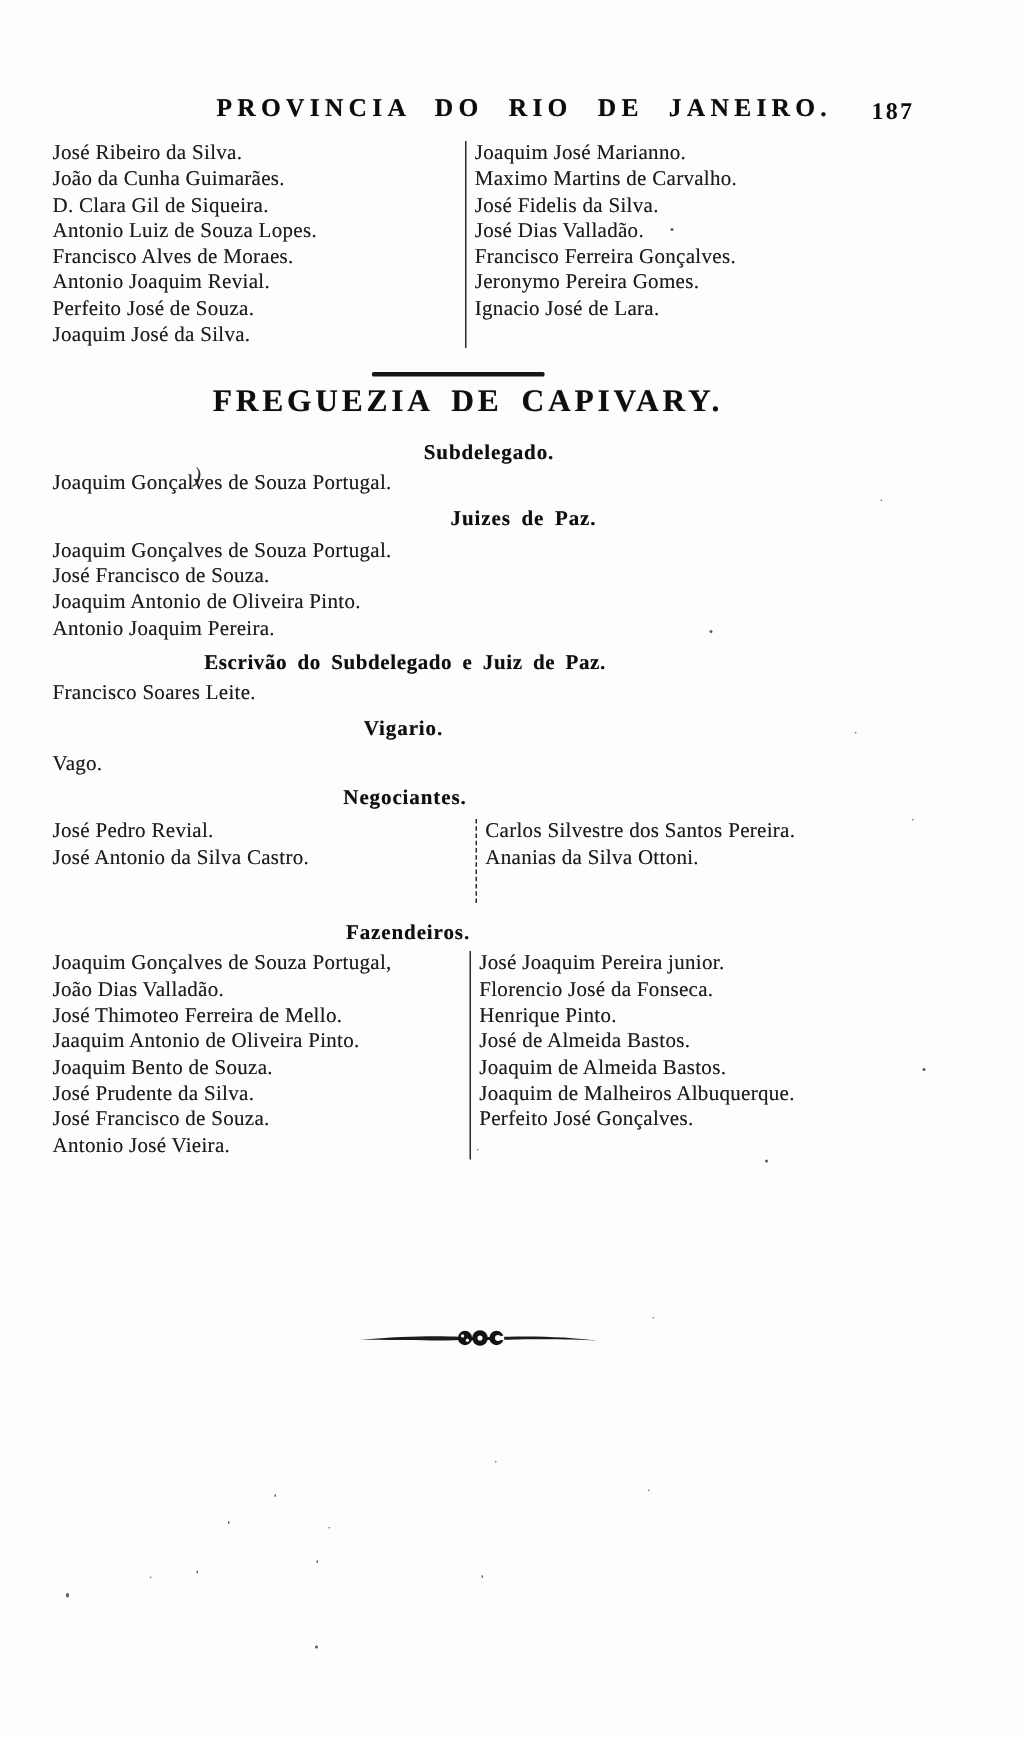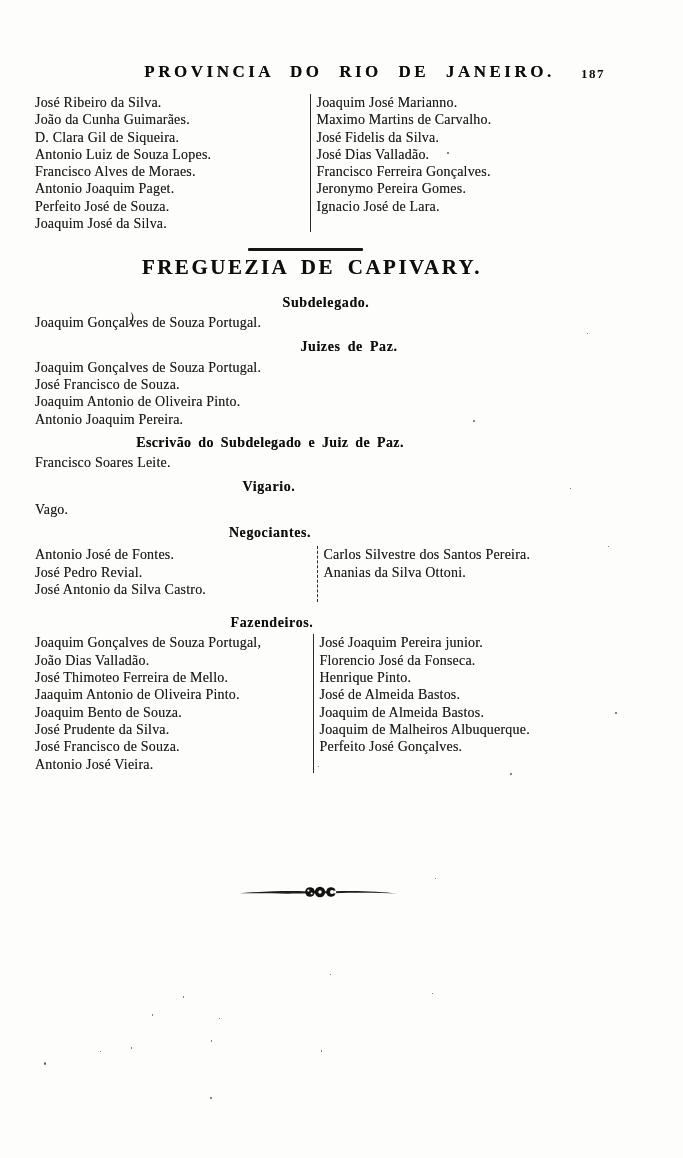--- a/index.html
+++ b/index.html
@@ -16,21 +16,21 @@
   
   .hdr{padding-top:62px;position:relative;padding-left:32px;}
   .hdr-title{
     display:block;text-align:center;position:relative;left:-8px;
     font-weight:bold;font-size:17px;letter-spacing:3.5px;word-spacing:9px;
     color:#0c0c0c;text-shadow:0 0 .5px rgba(0,0,0,.55);
     white-space:nowrap;
   }
   .pagenum{
     position:absolute;left:581px;top:66px;
-    font-weight:bold;font-size:13px;letter-spacing:1.5px;color:#0c0c0c;
+    font-weight:bold;font-size:16px;letter-spacing:1.5px;color:#0c0c0c;
   }
 
   
   .line{
     font-size:14px;line-height:17.3px;white-space:nowrap;
     letter-spacing:.2px;text-shadow:0 0 .4px rgba(20,20,20,.5);
   }
 
   
   .two-col{display:flex;align-items:stretch;}
@@ -86,21 +86,21 @@
 
   <div class="content">
 
     <div class="two-col sec1">
       <div class="col-l">
           <div class="line">José Ribeiro da Silva.</div>
           <div class="line">João da Cunha Guimarães.</div>
           <div class="line">D. Clara Gil de Siqueira.</div>
           <div class="line">Antonio Luiz de Souza Lopes.</div>
           <div class="line">Francisco Alves de Moraes.</div>
-          <div class="line">Antonio Joaquim Paget.</div>
+          <div class="line">Antonio Joaquim Revial.</div>
           <div class="line">Perfeito José de Souza.</div>
           <div class="line">Joaquim José da Silva.</div>
         </div>
       <div class="col-r">
           <div class="line">Joaquim José Marianno.</div>
           <div class="line">Maximo Martins de Carvalho.</div>
           <div class="line">José Fidelis da Silva.</div>
           <div class="line">José Dias Valladão.</div>
           <div class="line">Francisco Ferreira Gonçalves.</div>
           <div class="line">Jeronymo Pereira Gomes.</div>
@@ -131,21 +131,20 @@
       </div>
 
     <span class="h h-vig">Vigario.</span>
     <div class="vago-line">
         <div class="line">Vago.</div>
       </div>
 
     <span class="h h-neg">Negociantes.</span>
     <div class="two-col neg-cols">
       <div class="col-l">
-          <div class="line">Antonio José de Fontes.</div>
           <div class="line">José Pedro Revial.</div>
           <div class="line">José Antonio da Silva Castro.</div>
         </div>
       <div class="col-r">
           <div class="line">Carlos Silvestre dos Santos Pereira.</div>
           <div class="line">Ananias da Silva Ottoni.</div>
         </div>
     </div>
 
     <span class="h h-faz">Fazendeiros.</span>

